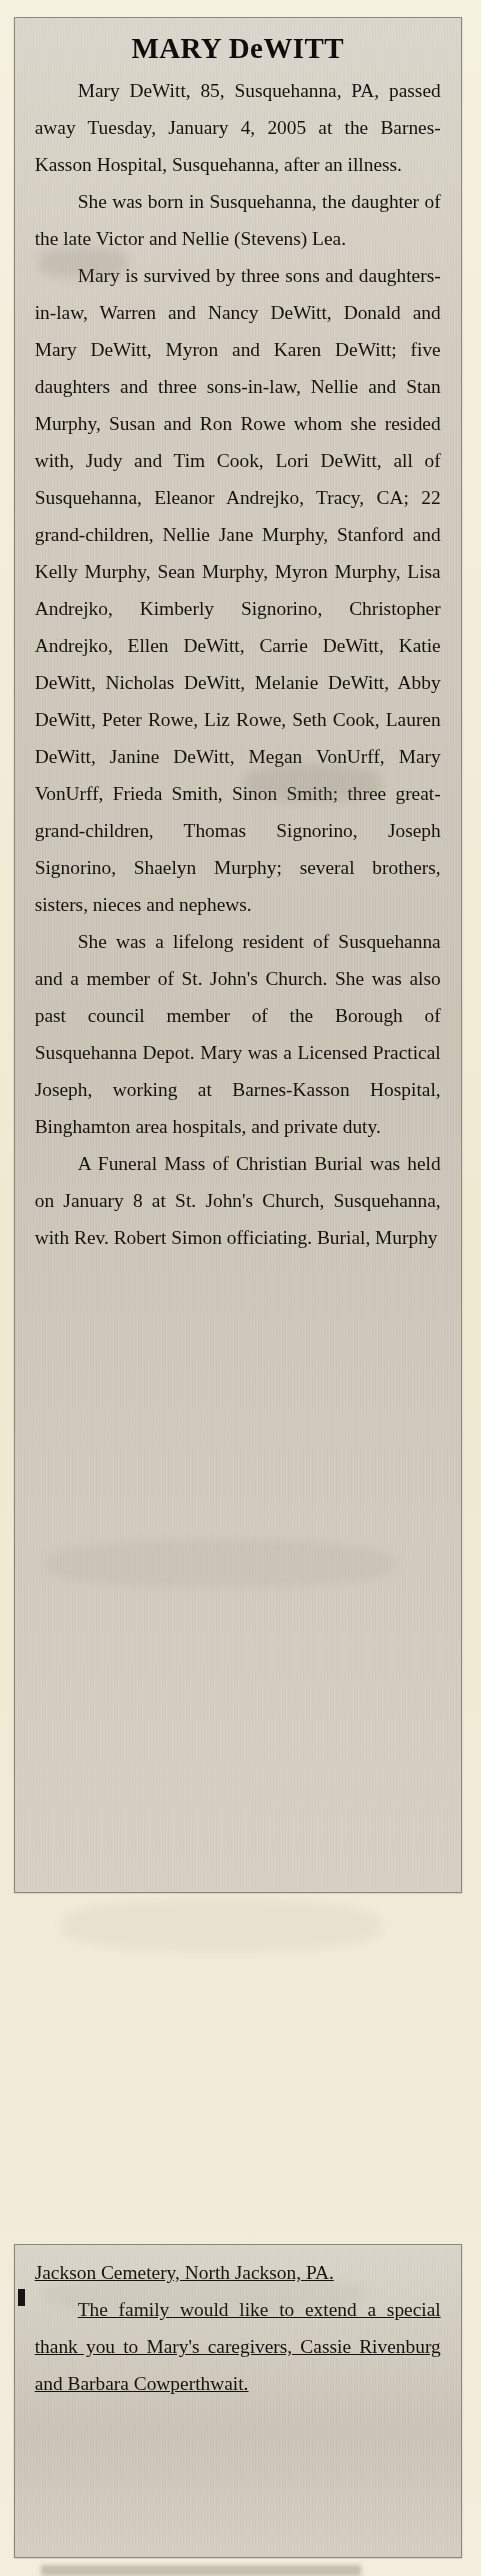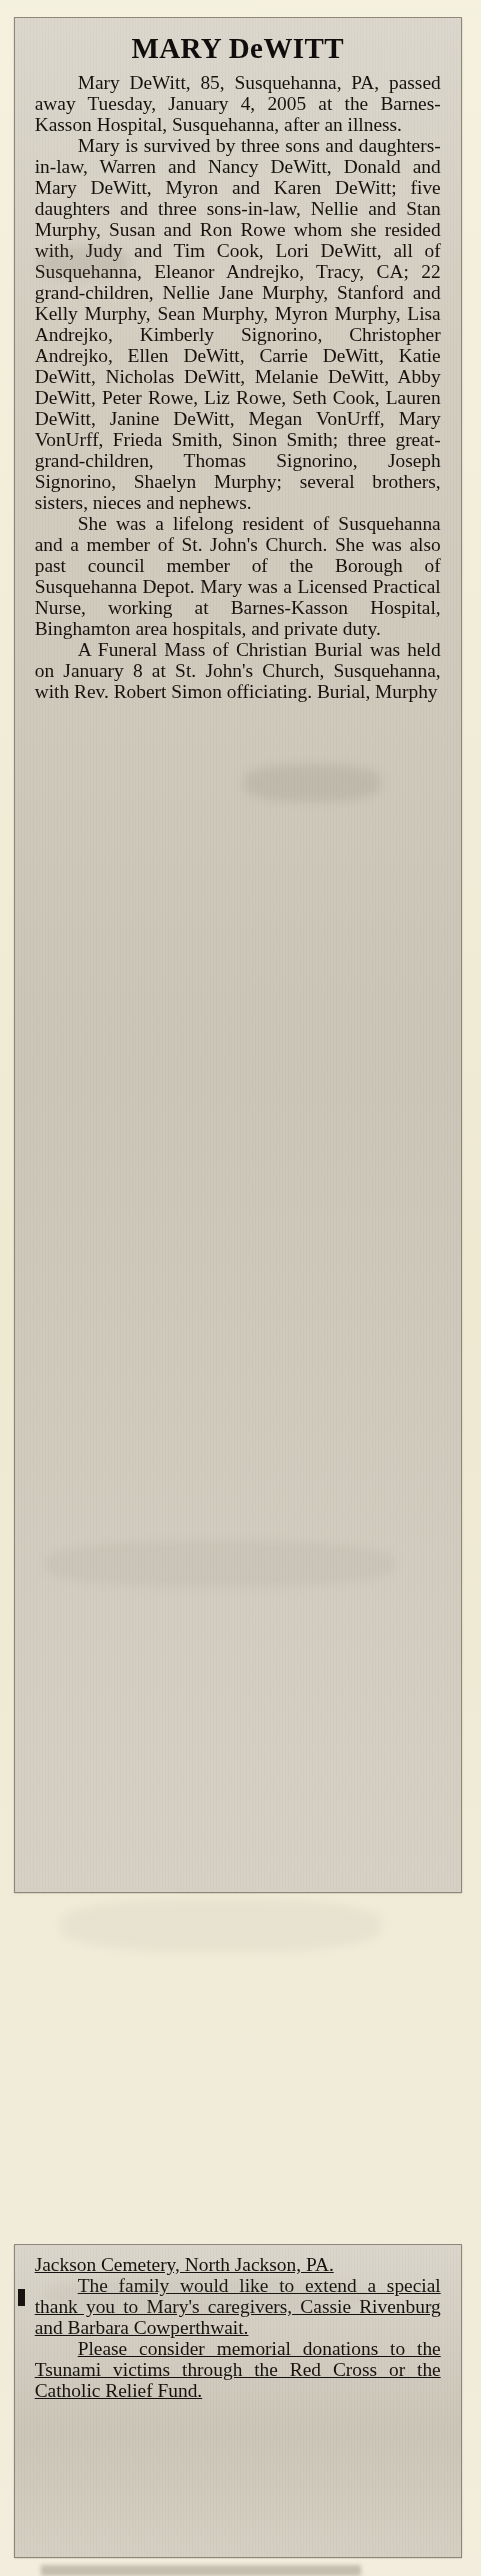--- a/index.html
+++ b/index.html
@@ -67,21 +67,21 @@
     font-weight: bold;
     font-size: 29px;
     letter-spacing: 0.4px;
     text-align: center;
     margin: 3px 0 7.6px 0;
     color: #100e0c;
   }
 
   p.para {
     font-size: 19.4px;
-    line-height: 21px;
+    line-height: 37px;
     text-align: justify;
     text-justify: inter-word;
     margin: 0 0 0 0;
     text-indent: 43px;
     color: #16130f;
     -webkit-font-smoothing: none;
   }
   p.para.nonindent {
     text-indent: 0;
   }
@@ -117,29 +117,29 @@
 
   <div class="clipping clip-main">
     <div class="smudge" style="left:23px; top:229px; width:91px; height:30.5px;"></div>
     <div class="smudge" style="left:229px; top:746px; width:137px; height:38px;"></div>
     <div class="smudge" style="left:30.5px; top:1523px; width:350px; height:46px; opacity:0.5;"></div>
     <div class="smudge" style="left:46px; top:1881px; width:320px; height:53px; opacity:0.45;"></div>
 
     <h1 class="headline">MARY DeWITT</h1>
 
     <p class="para">Mary DeWitt, 85, Susquehanna, PA, passed away Tuesday, January 4, 2005 at the Barnes-Kasson Hospital, Susquehanna, after an illness.</p>
+    <p class="para">She was born in Susquehanna, the daughter of the late Victor and Nellie (Stevens) Lea.</p>
     <p class="para">Mary is survived by three sons and daughters-in-law, Warren and Nancy DeWitt, Donald and Mary DeWitt, Myron and Karen DeWitt; five daughters and three sons-in-law, Nellie and Stan Murphy, Susan and Ron Rowe whom she resided with, Judy and Tim Cook, Lori DeWitt, all of Susquehanna, Eleanor Andrejko, Tracy, CA; 22 grand-children, Nellie Jane Murphy, Stanford and Kelly Murphy, Sean Murphy, Myron Murphy, Lisa Andrejko, Kimberly Signorino, Christopher Andrejko, Ellen DeWitt, Carrie DeWitt, Katie DeWitt, Nicholas DeWitt, Melanie DeWitt, Abby DeWitt, Peter Rowe, Liz Rowe, Seth Cook, Lauren DeWitt, Janine DeWitt, Megan VonUrff, Mary VonUrff, Frieda Smith, Sinon Smith; three great-grand-children, Thomas Signorino, Joseph Signorino, Shaelyn Murphy; several brothers, sisters, nieces and nephews.</p>
-    <p class="para">She was a lifelong resident of Susquehanna and a member of St. John's Church. She was also past council member of the Borough of Susquehanna Depot. Mary was a Licensed Practical Nurse, working at Barnes-Kasson Hospital, Binghamton area hospitals, and private duty.</p>
+    <p class="para">She was a lifelong resident of Susquehanna and a member of St. John's Church. She was also past council member of the Borough of Susquehanna Depot. Mary was a Licensed Practical Joseph, working at Barnes-Kasson Hospital, Binghamton area hospitals, and private duty.</p>
     <p class="para"><span>A Funeral Mass of Christian Burial was held on January 8 at St. John's Church, Susquehanna, with Rev. Robert Simon officiating. </span><b>Burial</b><span>, Murphy</span></p>
   </div>
 
   <div class="clipping clip-second">
     <div class="edge-tick"></div>
     <div class="smudge" style="left:30.5px; top:30.5px; width:320px; height:38px; opacity:0.4;"></div>
 
     <p class="para nonindent">Jackson Cemetery, North Jackson, PA.</p>
     <p class="para">The family would like to extend a special thank you to Mary's caregivers, Cassie Rivenburg and Barbara Cowperthwait.</p>
-    <p class="para">Please consider memorial donations to the Tsunami victims through the Red Cross or the Catholic Relief Fund.</p>
   </div>
 
   <div class="ghost"></div>
 </div>
 
 
 </body></html>

